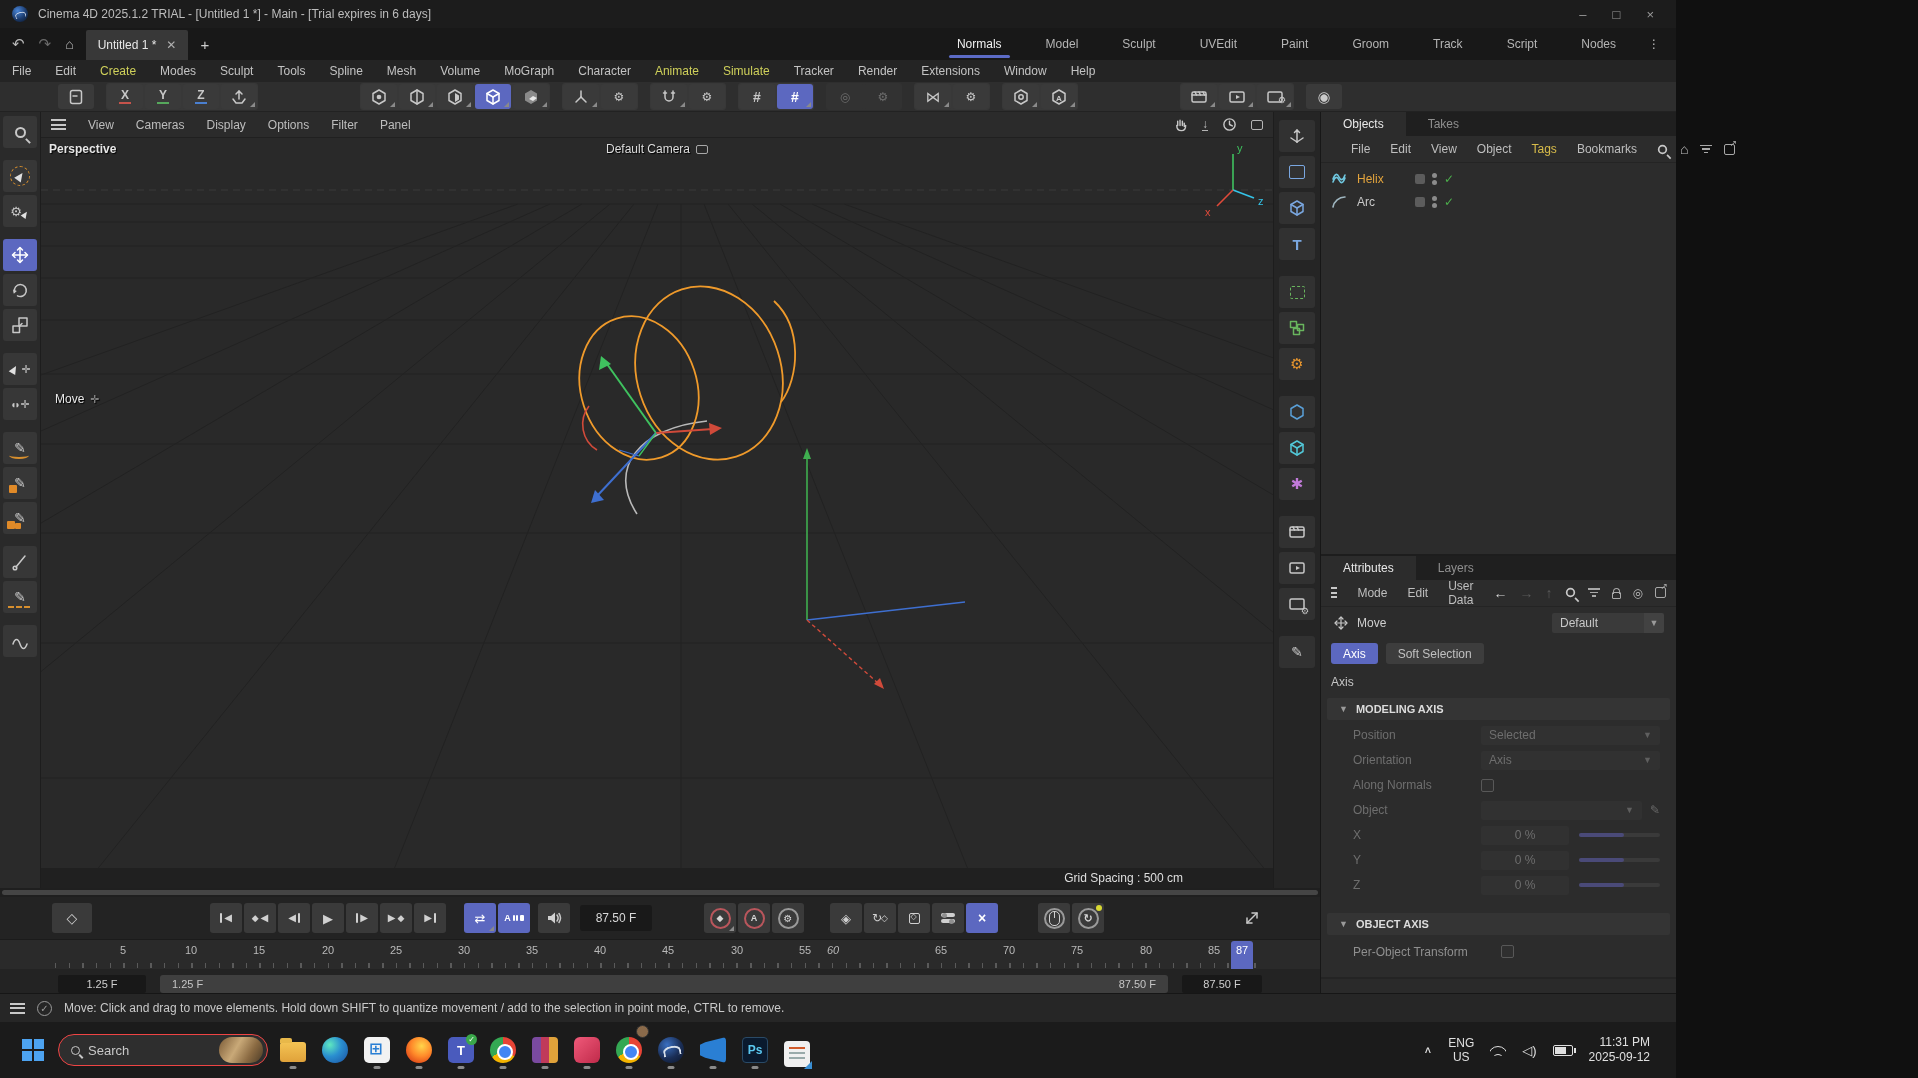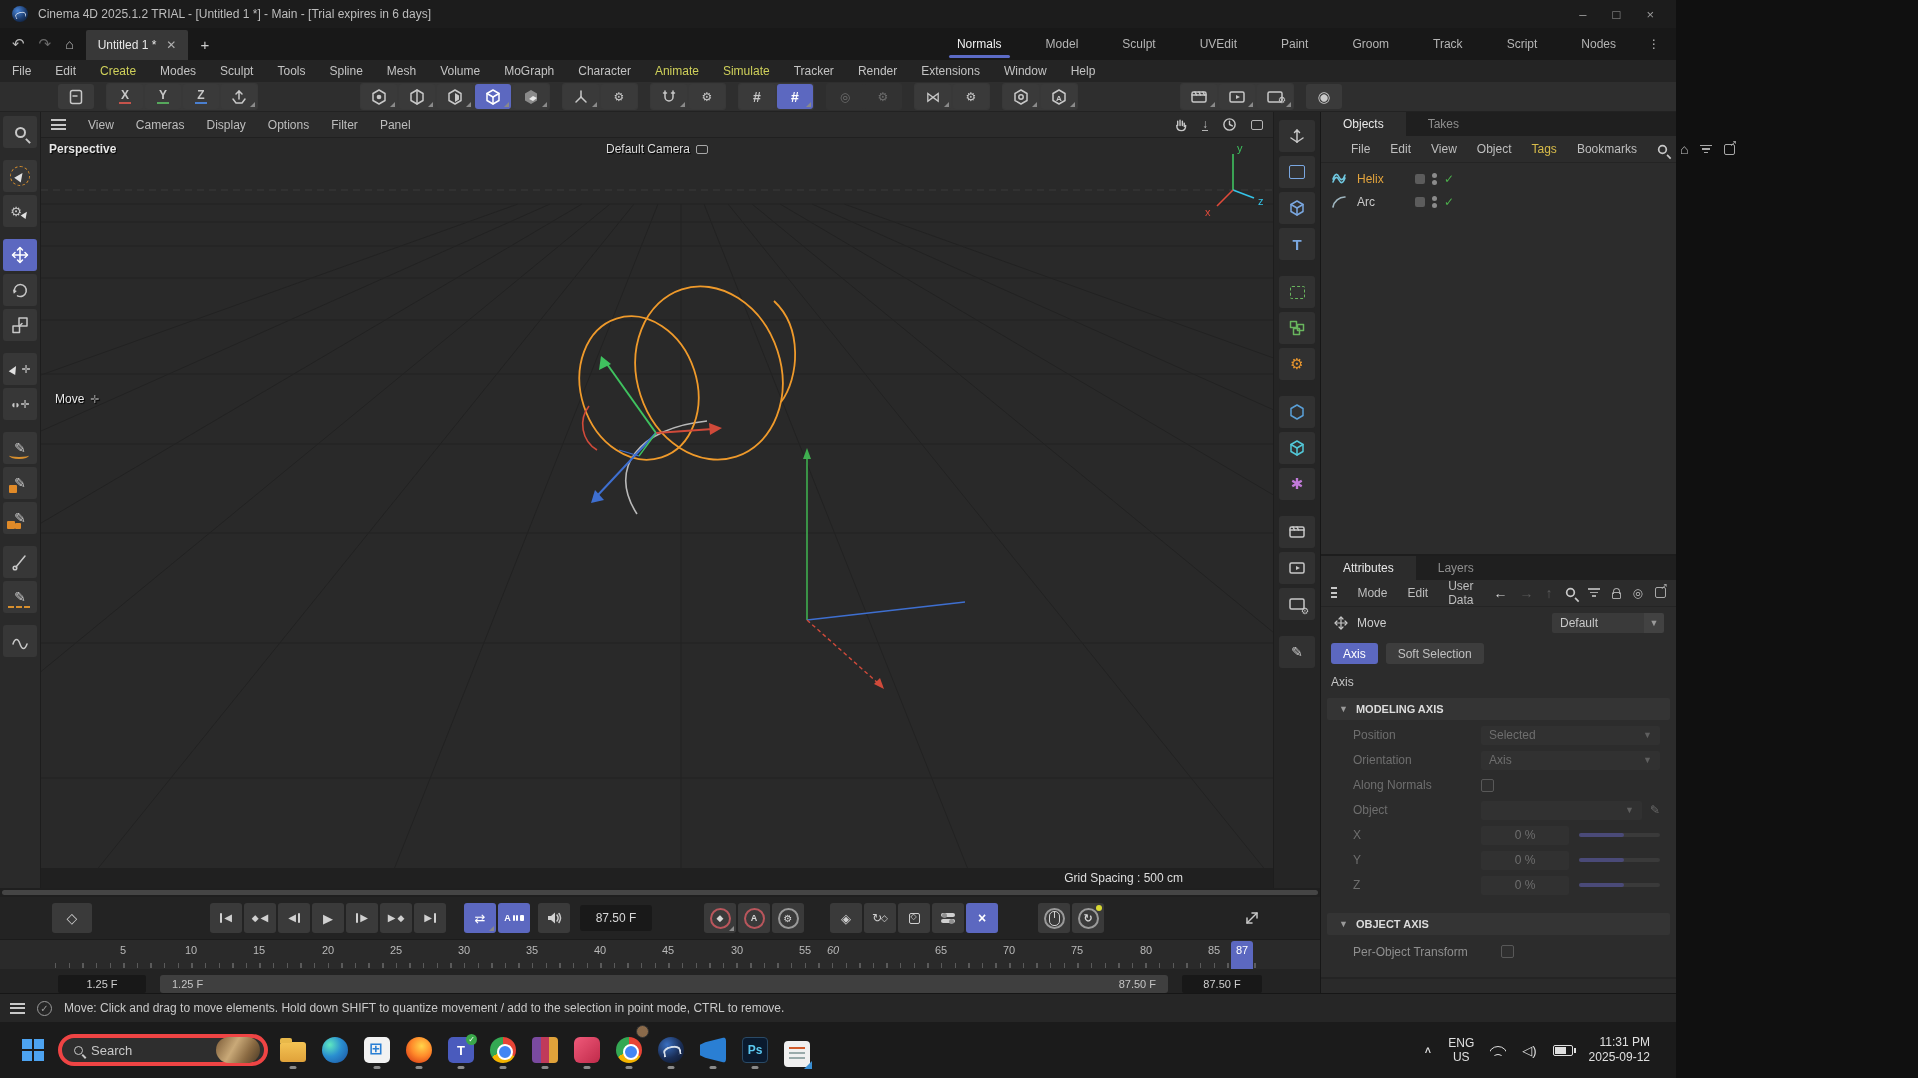--- a/index.html
+++ b/index.html
@@ -168,21 +168,21 @@
 
   
   .statusbar{height:29px;background:#262626;border-top:1px solid #161616;display:flex;align-items:center;gap:12px;padding-left:10px;flex:none;}
   .ok-circ{width:15px;height:15px;border:1.6px solid #9a9a9a;border-radius:50%;display:flex;align-items:center;justify-content:center;color:#9a9a9a;font-size:10px;}
 
   
   .taskbar{height:56px;background:#1b1b1b;display:flex;align-items:center;padding:0 16px;flex:none;gap:8px;}
   .startbtn{width:34px;height:34px;display:flex;align-items:center;justify-content:center;flex:none;}
   .winlogo{display:grid;grid-template-columns:10px 10px;grid-template-rows:10px 10px;gap:2px;}
   .winlogo i{background:#4da3f0;display:block;}
-  .searchpill{width:210px;height:32px;background:#2e2e2e;border:4px solid #ef4444;border-radius:16px;display:flex;align-items:center;padding:0 4px 0 12px;gap:8px;flex:none;}
+  .searchpill{width:210px;height:32px;background:#2e2e2e;border:1px solid #ef4444;border-radius:16px;display:flex;align-items:center;padding:0 4px 0 12px;gap:8px;flex:none;}
   .searchpill .smag{width:9px;height:9px;border:1.8px solid #c8c8c8;border-radius:50%;position:relative;flex:none;}
   .searchpill .smag::after{content:"";position:absolute;width:1.8px;height:5px;background:#c8c8c8;transform:rotate(-45deg);left:8px;top:7px;}
   .searchpill .stext{color:#c8c8c8;font-size:13px;}
   .searchpill .swidget{margin-left:auto;width:44px;height:26px;border-radius:13px;flex:none;
     background:linear-gradient(120deg,#7a5a36 0%,#c9a978 40%,#8a6a42 70%,#4a3a26 100%);}
   .tkicon{width:34px;height:44px;display:flex;align-items:center;justify-content:center;position:relative;flex:none;}
   .tkicon .dot{position:absolute;bottom:3px;left:50%;transform:translateX(-50%);width:7px;height:3px;border-radius:2px;background:#8a8a8a;}
   .ic26{width:26px;height:26px;border-radius:5px;display:flex;align-items:center;justify-content:center;font-weight:bold;}
   .folder{width:26px;height:20px;background:linear-gradient(#f4c454,#e0a23a);border-radius:3px;position:relative;margin-top:4px;}
   .folder::before{content:"";position:absolute;top:-4px;left:0;width:12px;height:5px;background:#e8b84a;border-radius:2px 2px 0 0;}

